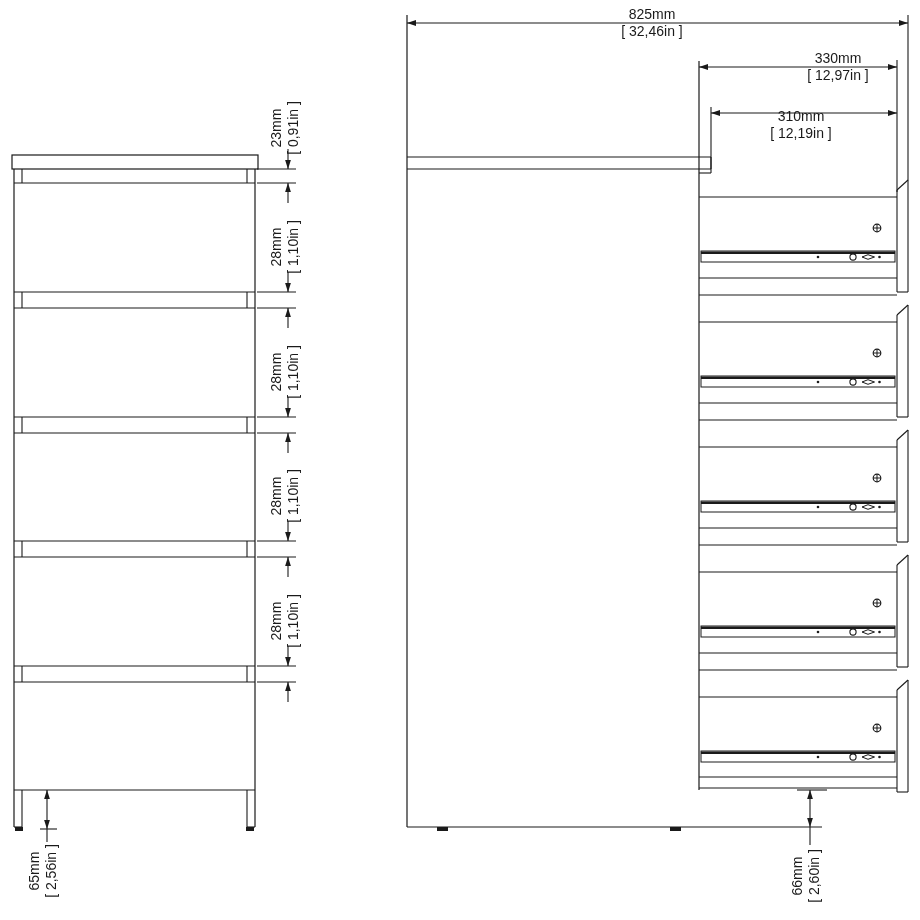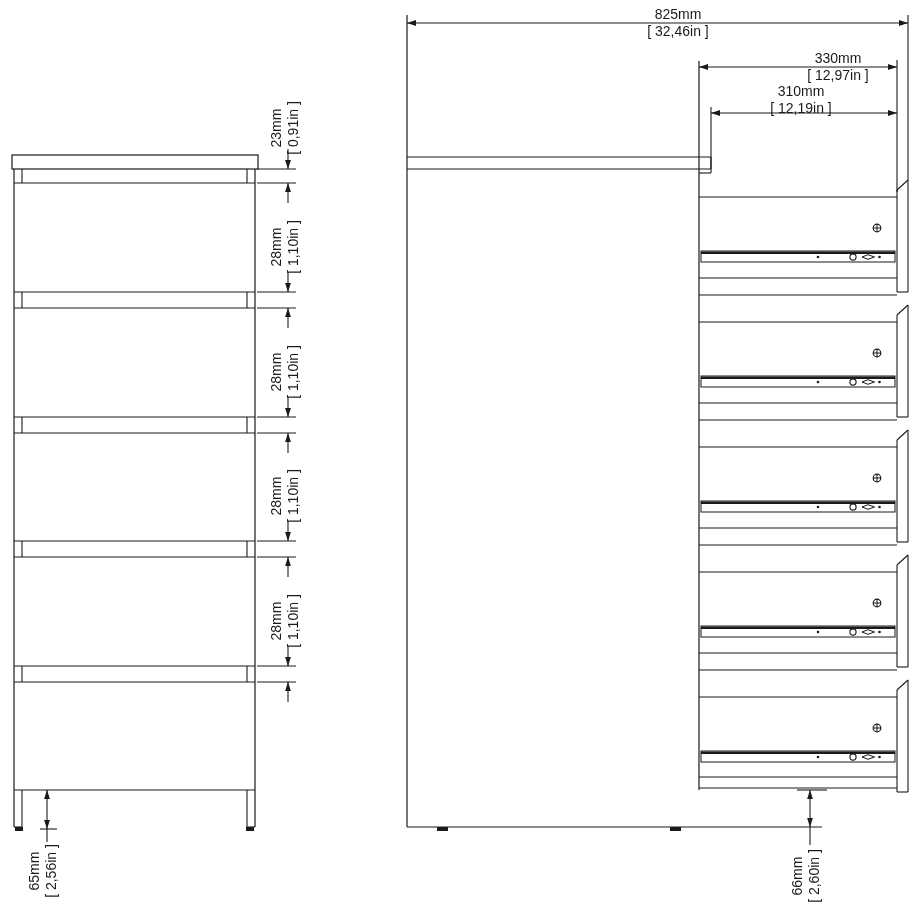--- a/index.html
+++ b/index.html
@@ -261,29 +261,29 @@
         </g>
         <g>
           <line x1="810" y1="790" x2="810" y2="845" stroke="#1a1a1a" stroke-width="1.1"></line>
           <polygon points="810,790 807.1,799 812.9,799" fill="#1a1a1a"></polygon>
           <polygon points="810,827 807.1,818 812.9,818" fill="#1a1a1a"></polygon>
           <line x1="797" y1="790" x2="827" y2="790" stroke="#1a1a1a" stroke-width="1.1"></line>
         </g>
       </g>
     </svg>
 
-  <div class="dim h" style="left:678px;top:23px">
+  <div class="dim h" style="left:652px;top:23px">
     <div>825mm</div>
     <div>[ 32,46in ]</div>
   </div>
   <div class="dim h" style="left:838px;top:67px">
     <div>330mm</div>
     <div>[ 12,97in ]</div>
   </div>
-  <div class="dim h" style="left:801px;top:100px">
+  <div class="dim h" style="left:801px;top:125px">
     <div>310mm</div>
     <div>[ 12,19in ]</div>
   </div>
 
   <div class="dim rot" style="left:285px;top:128px">
     <div>23mm</div>
     <div>[ 0,91in ]</div>
   </div>
   <div class="dim rot" style="left:285px;top:247px">
     <div>28mm</div>

